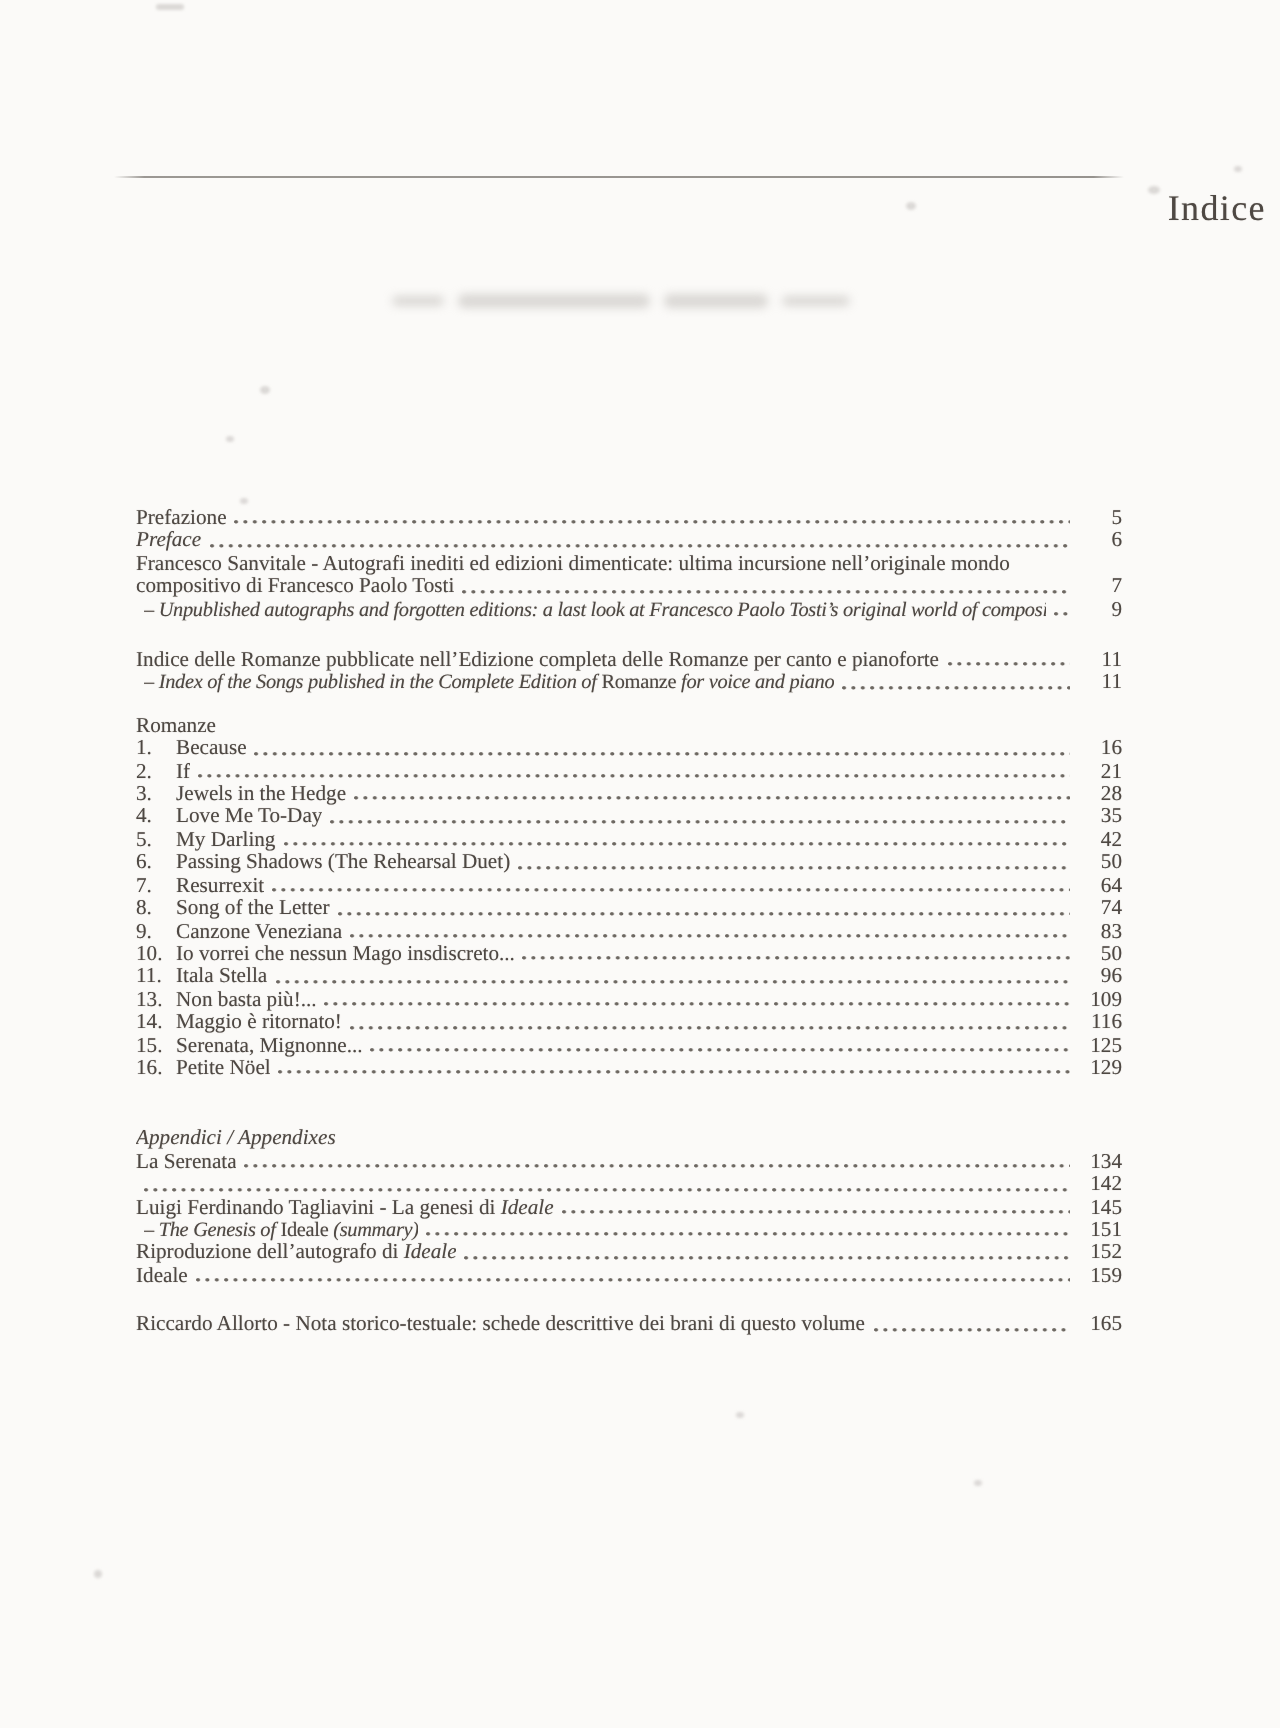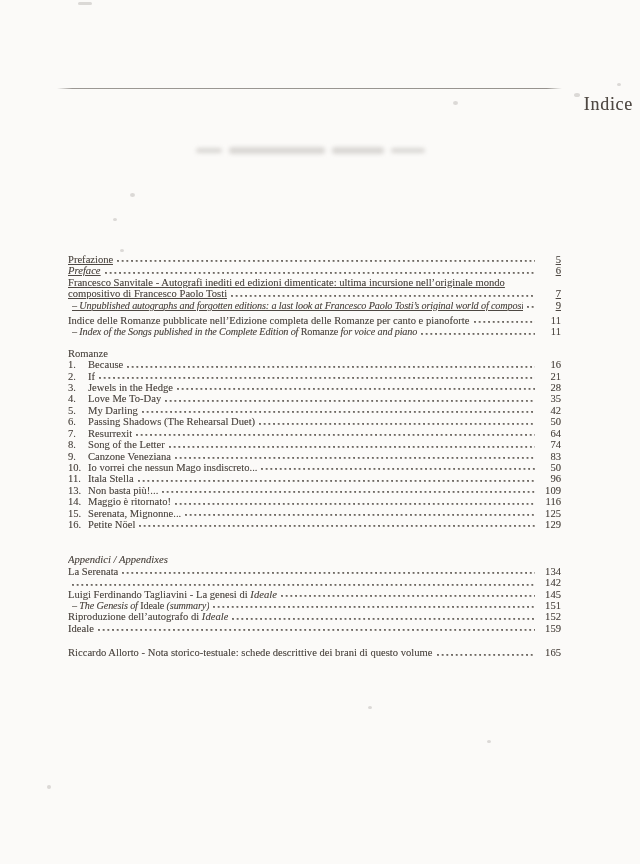--- a/index.html
+++ b/index.html
@@ -89,21 +89,21 @@
   <div class="title">Indice</div>
 
   <div class="showthrough">
     <span class="blob b1"></span>
     <span class="blob b2"></span>
     <span class="blob b3"></span>
     <span class="blob b4"></span>
   </div>
 
   <div class="toc">
-      <div class="sec" style="margin-top: 0px; text-decoration: underline;">
+      <div class="sec" style="margin-top: 0px;">
         <div class="row">
           <span class="txt"><span class="ro">Prefazione</span></span>
           <span class="leader"></span>
           <span class="pg">5</span>
         </div>
         <div class="row">
           <span class="txt"><span class="it">Preface</span></span>
           <span class="leader"></span>
           <span class="pg">6</span>
         </div>
@@ -114,21 +114,21 @@
           <span class="txt"><span class="ro">compositivo di Francesco Paolo Tosti</span></span>
           <span class="leader"></span>
           <span class="pg">7</span>
         </div>
         <div class="row sub">
           <span class="txt"><span class="it">– Unpublished autographs and forgotten editions: a last look at Francesco Paolo Tosti’s original world of composition</span></span>
           <span class="leader"></span>
           <span class="pg">9</span>
         </div>
       </div>
-      <div class="sec" style="margin-top: 4px;">
+      <div class="sec" style="margin-top: 14px;">
         <div class="row">
           <span class="txt"><span class="ro">Indice delle Romanze pubblicate nell’Edizione completa delle Romanze per canto e pianoforte</span></span>
           <span class="leader"></span>
           <span class="pg">11</span>
         </div>
         <div class="row sub">
           <span class="txt"><span class="it">– Index of the Songs published in the Complete Edition of </span><span class="ro">Romanze</span><span class="it"> for voice and piano</span></span>
           <span class="leader"></span>
           <span class="pg">11</span>
         </div>

